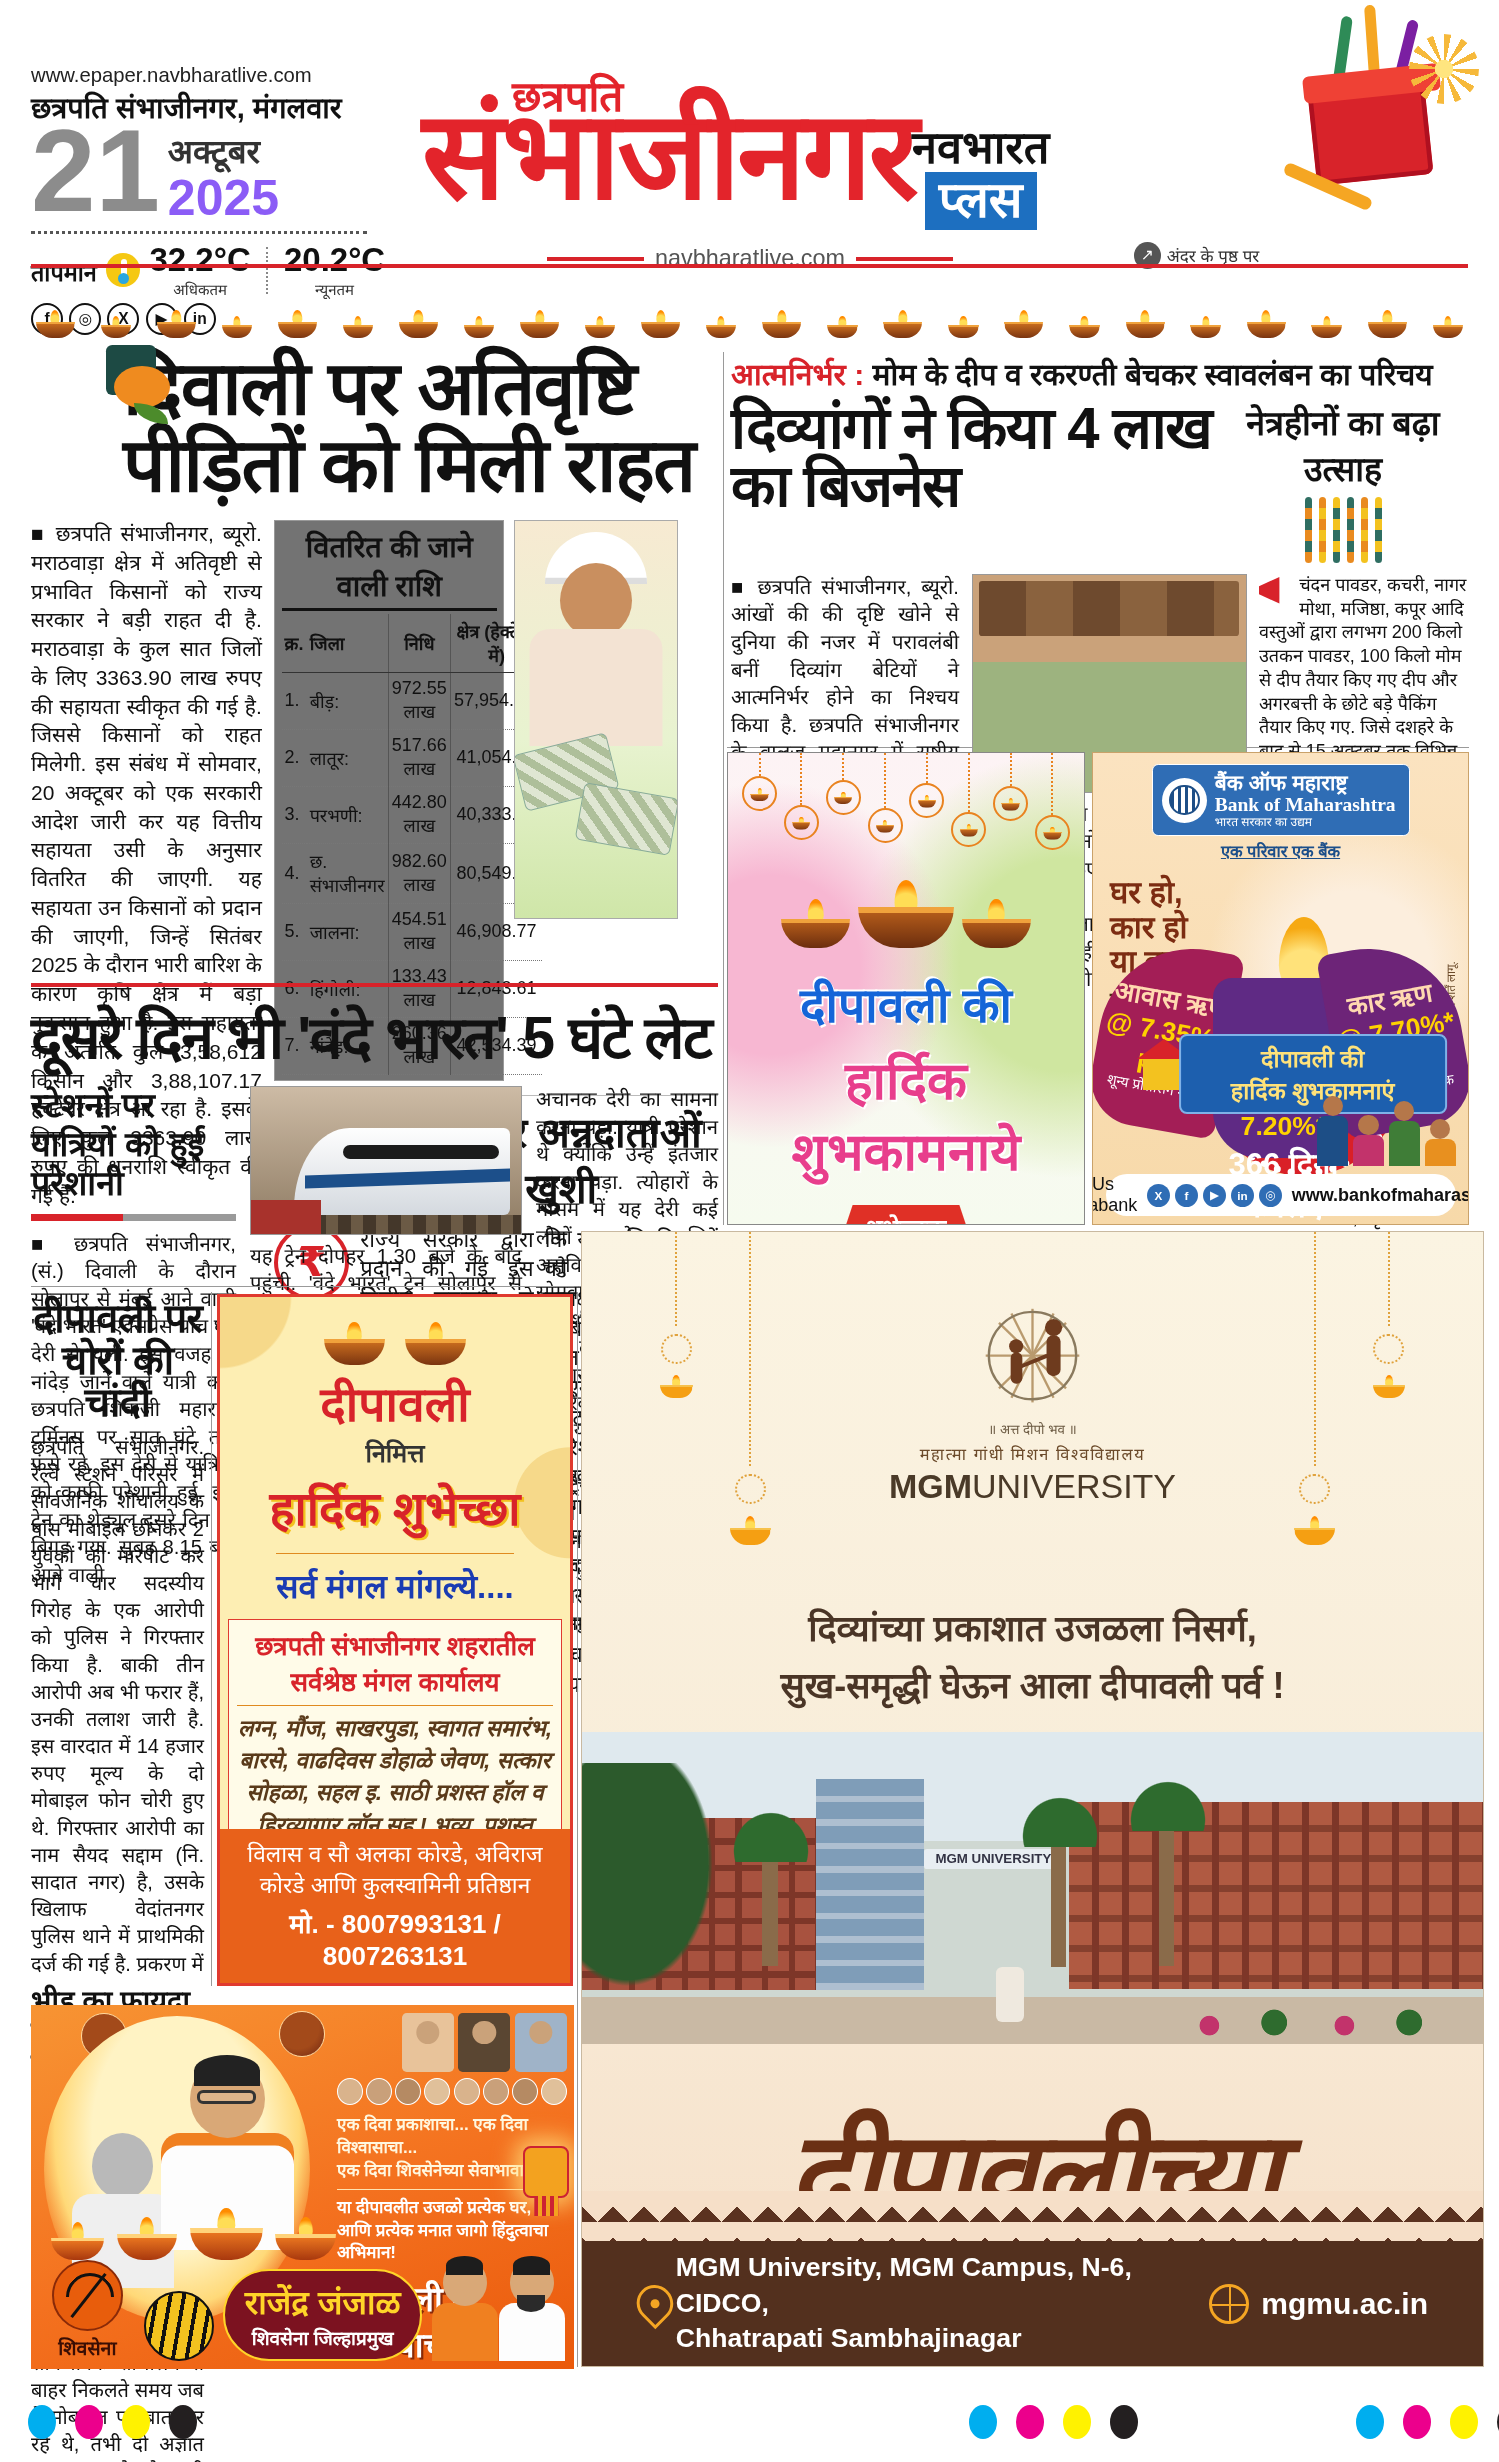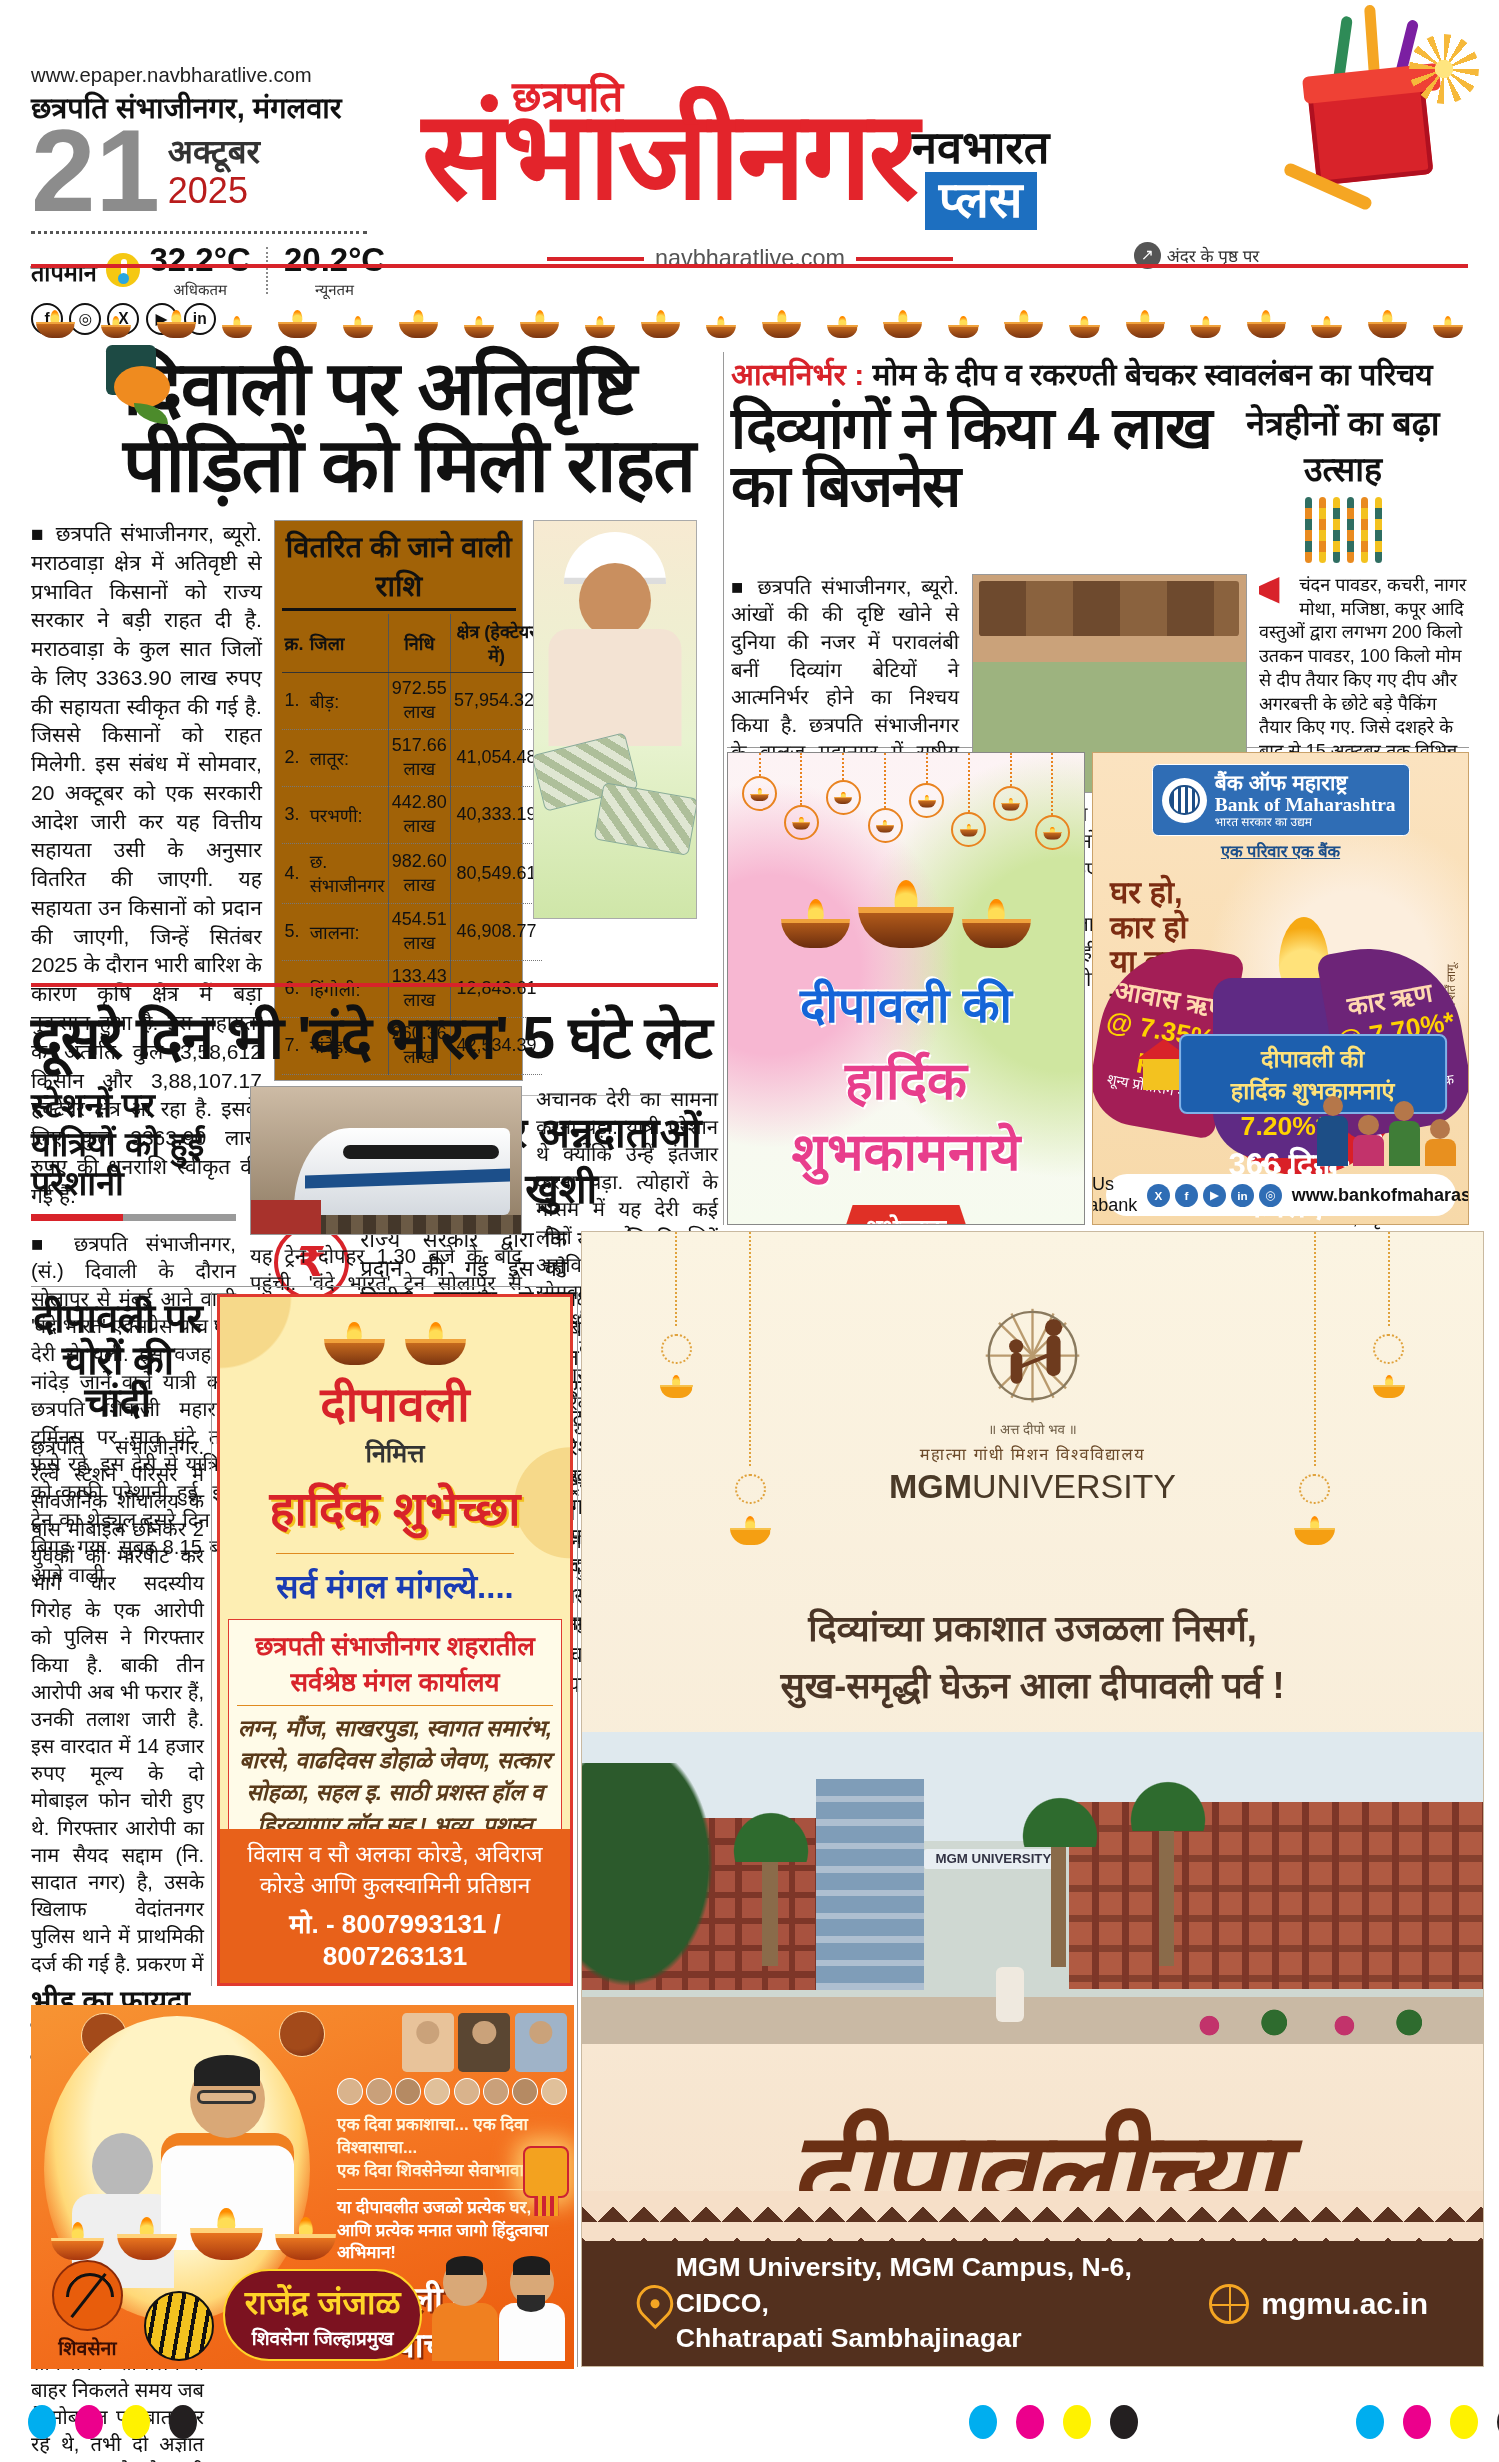--- a/index.html
+++ b/index.html
@@ -7,21 +7,21 @@
         font-family:"Liberation Sans","DejaVu Sans",sans-serif;color:#111;overflow:hidden}
   .abs{position:absolute}
   .just{text-align:justify}
   
   #hd-url{left:31px;top:64px;font-size:20.3px;color:#222}
   #hd-cityday{left:31px;top:87px;font-size:29px;font-weight:700}
   #hd-daterow{left:31px;top:122px;display:flex;align-items:flex-start;gap:7.8px}
   #hd-day{font-size:116px;font-weight:900;color:#8c8c8c;line-height:.85}
   .hd-md{display:flex;flex-direction:column;margin-top:6.2px}
   #hd-month{font-size:33px;font-weight:800;color:#333}
-  #hd-year{font-size:36px;font-weight:400;color:#b91c1c;line-height:1}
+  #hd-year{font-size:50px;font-weight:700;color:#8b5cf6;line-height:1}
   #hd-dots{left:31px;top:231px;width:336px;border-top:3.1px dotted #555}
   #hd-temp{left:31px;top:241px;display:flex;align-items:center;gap:9.4px}
   #hd-temp .lbl{font-size:23.4px;font-weight:800;margin-top:4.7px}
   .thermo{width:34px;height:34px;border-radius:50%;background:#f5c812;position:relative}
   .thermo i{position:absolute;left:15px;top:6.2px;width:5.5px;height:17px;background:#fff;border-radius:3.1px}
   .thermo u{position:absolute;left:11.7px;top:20.3px;width:11px;height:11px;background:#2aa7df;border-radius:50%}
   .tval{display:flex;flex-direction:column;align-items:center}
   .tval .v{font-size:33px;font-weight:800}
   .tval .s{font-size:15px;color:#333}
   .tsep{border-left:2.3px dotted #888;height:47px;margin:0 6.2px}
@@ -61,21 +61,21 @@
   #lead-deco{position:absolute;left:75px;top:-4.7px;width:70px;height:109px}
   #lead-deco .sq{position:absolute;left:0;top:0;width:50px;height:50px;background:#1d4a44;border-radius:6.2px}
   #lead-deco .gourd{position:absolute;left:7.8px;top:20.3px;width:56px;height:42px;background:#ef8b1f;border-radius:50%}
   #lead-deco .leaf{position:absolute;left:28px;top:58px;width:34px;height:20.3px;background:#4c8b2b;border-radius:0 100% 0 100%}
   .lead-h{margin-left:92px;font-size:75px;font-weight:900;line-height:1.02;letter-spacing:-1.6px}
   #lead-sub{margin-top:12.5px;font-size:35px;font-weight:800}
   #lead-row{margin-top:17px;display:flex;gap:12.5px}
   #lead-col{width:231px;font-size:21px;line-height:1.37}
   #lead-right{width:444px}
   #lead-right .trow{display:flex;gap:9.4px}
-  #relief{width:249px;background:#a16207;border:0.8px solid #999;padding:4.7px 6.2px;box-sizing:border-box}
+  #relief{width:230px;background:#737373;border:0.8px solid #999;padding:4.7px 6.2px;box-sizing:border-box}
   #relief .tt{font-size:29px;font-weight:900;text-align:center;border-bottom:3.1px solid #111;padding-bottom:4.7px}
   #relief table{width:100%;border-collapse:collapse;font-size:18px;margin-top:3.1px}
   #relief th{font-weight:800;text-align:left;padding:4.7px 3.1px;border-bottom:0.8px solid #333}
   #relief td{padding:5.5px 3.1px;border-bottom:0.8px dotted #777}
   #relief .tc2,#relief .tc3,#relief .hc2,#relief .hc3{border-left:0.8px solid #555;text-align:center}
   #lead-photo{width:162px;height:397px;position:relative;background:linear-gradient(#f7ead2 0,#e8f3d0 55%,#cfe6a8 100%);border:0.8px solid #aaa;overflow:hidden}
   #lead-photo .turb{position:absolute;top:11px;left:50%;transform:translateX(-50%);width:102px;height:52px;background:#fff;border-radius:55px 55px 0 0;box-shadow:inset 0 -6.2px 0 #ddd}
   #lead-photo .head{position:absolute;top:42px;left:50%;transform:translateX(-50%);width:72px;height:75px;background:#c98f5f;border-radius:50%}
   #lead-photo .body{position:absolute;top:108px;left:50%;transform:translateX(-50%);width:133px;height:117px;background:#f3e3d3;border-radius:20.3px 20.3px 0 0}
   #lead-photo .n1,#lead-photo .n2{position:absolute;width:94px;height:56px;border:1.6px solid #8a9;border-radius:6.2px;

